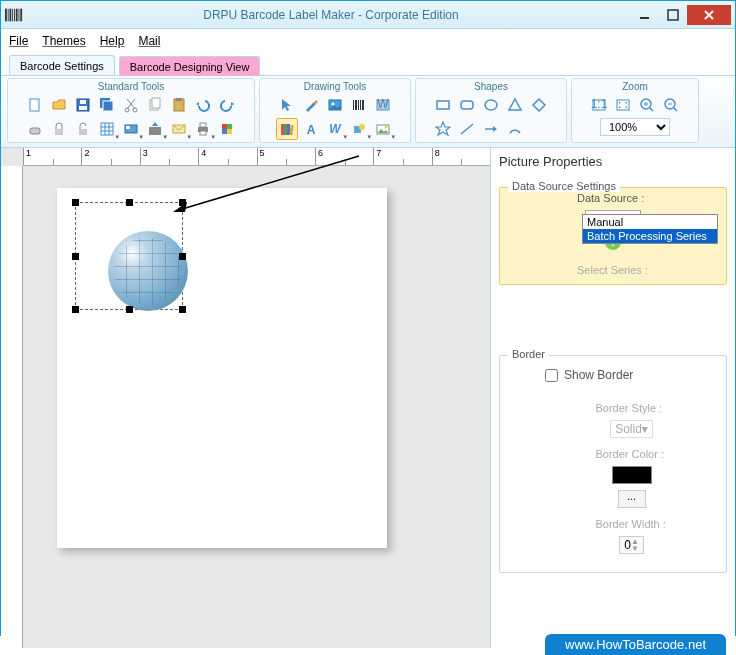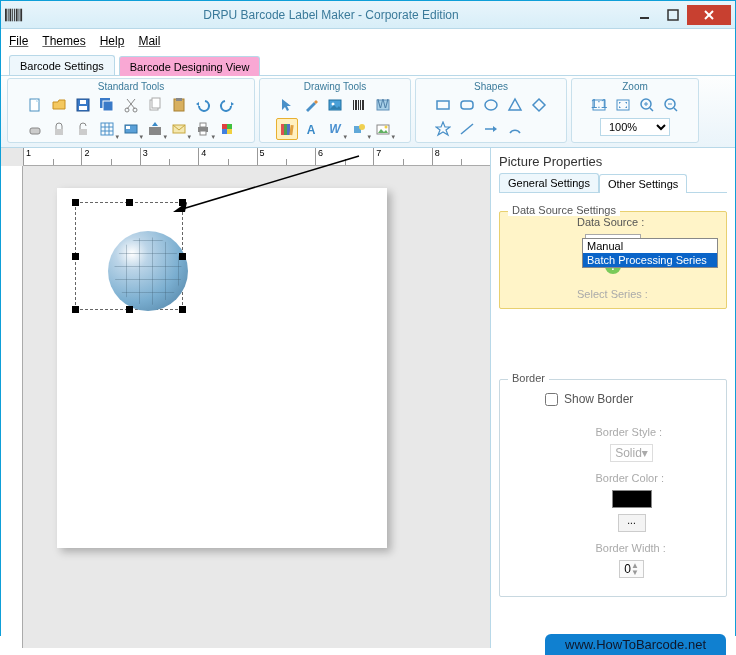--- a/index.html
+++ b/index.html
@@ -49,21 +49,21 @@
 .ds-combo-wrap { background: #fff4c8; border: 1px solid #e8d070; padding: 4px; border-radius: 2px; }
 .dropdown-list { position: absolute; top: 22px; left: 78px; right: 4px; background: #fff; border: 1px solid #888; z-index: 10; }
 .dropdown-list div { padding: 1px 4px; font-size: 11px; }
 .dropdown-list .sel-opt { background: #0a64c8; color: #fff; }
 .help-icn { width: 16px; height: 16px; border-radius: 50%; background: #7aca5a; color: #fff; display: flex; align-items: center; justify-content: center; font-size: 11px; font-weight: bold; }
 .chk { display: flex; align-items: center; gap: 6px; font-size: 11px; color: #555; }
 .chk input { width: 13px; height: 13px; }
 .color-sw { width: 40px; height: 18px; background: #000; border: 1px solid #888; }
 .color-btn { width: 28px; height: 18px; border: 1px solid #ccc; background: #f4f4f4; text-align: center; font-size: 10px; }
 .spinner { flex: 1; border: 1px solid #ccc; padding: 1px 4px; font-size: 11px; display: flex; justify-content: space-between; background: #fafafa; }
-.footer-link { position: absolute; bottom: 0; right: 10px; background: #1080d0; color: #0f172a; padding: 3px 20px; border-radius: 6px 6px 0 0; font-size: 13px; }
+.footer-link { position: absolute; bottom: 0; right: 10px; background: #1080d0; color: #ffffff; padding: 3px 20px; border-radius: 6px 6px 0 0; font-size: 13px; }
 .ruler-tick { flex: 1; border-left: 1px solid #999; font-size: 9px; padding-left: 2px; position: relative; }
 .ruler-tick::after { content: ''; position: absolute; bottom: 0; left: 50%; width: 1px; height: 6px; background: #999; }
 svg.icn { width: 16px; height: 16px; }
 </style>
 </head>
 <body>
 
 <div class="window">
   <div class="titlebar">
     <svg class="barcode-icon" viewBox="0 0 20 14">
@@ -438,24 +438,20 @@
         </div>
       </div>
       <svg class="arrow-ann" viewBox="0 0 190 60">
           <line x1="186" y1="2" x2="6" y2="56" stroke="#000" stroke-width="1.5"></line>
           <polygon points="0,58 14,48 12,58" fill="#000"></polygon>
         </svg>
     </div>
 
     <div class="props">
       <h3>Picture Properties</h3>
-      <div class="prop-tabs">
-        <div class="prop-tab">General Settings</div>
-        <div class="prop-tab active">Other Settings</div>
-      </div>
 
       <div class="fieldset ds-combo-wrap" style="margin-top:18px;">
         <div class="legend">Data Source Settings</div>
         <div class="form-row" style="position:relative;">
           <label>Data Source :</label>
           <div class="sel">
             <span>Manual</span>
               <span>▾</span>
           </div>
           <div class="help-icn">?</div>

